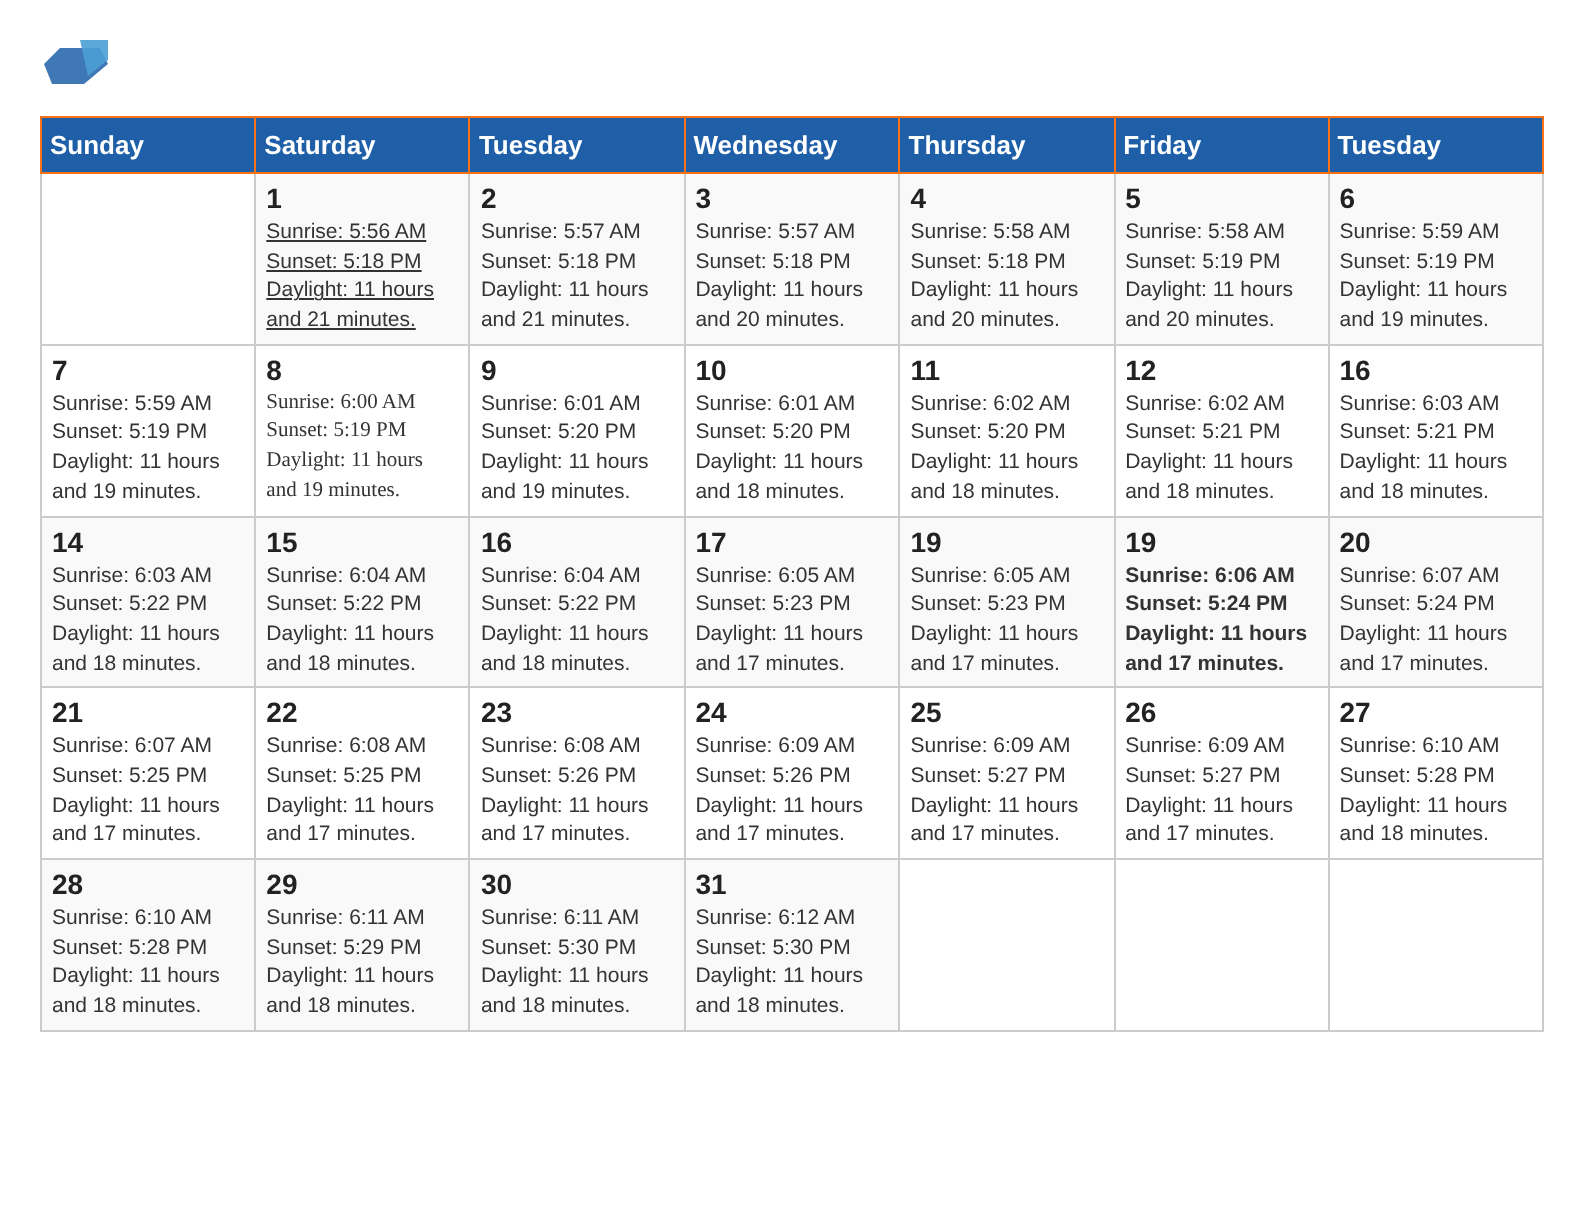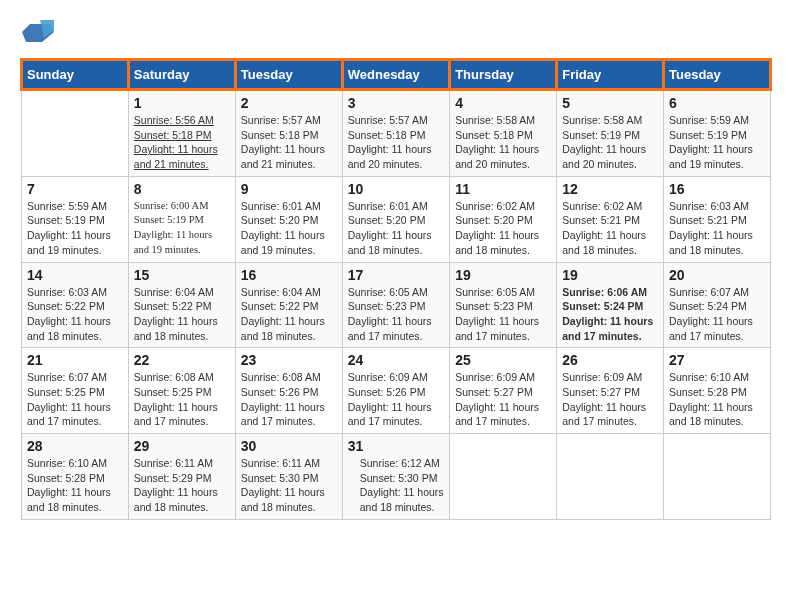--- a/index.html
+++ b/index.html
@@ -47,21 +47,21 @@
       border-collapse: collapse;
       font-size: 11px;
     }
     thead tr th {
       background: #1e5fa8;
       color: #fff;
       padding: 6px 4px;
       text-align: left;
       font-size: 13px;
       font-weight: bold;
-      border: 3px solid #f97316;
+      border: 1px solid #f97316;
     }
     tbody tr td {
       border: 1px solid #ccc;
       padding: 4px 5px;
       vertical-align: top;
       min-height: 80px;
       width: 108px;
     }
     tbody tr:nth-child(odd) td {
       background: #f9f9f9;
@@ -332,21 +332,21 @@
         </td>
         <td>
           <span class="day-number">30</span>
           <div class="day-info" style="white-space: pre-line;">Sunrise: 6:11 AM
 Sunset: 5:30 PM
 Daylight: 11 hours
 and 18 minutes.</div>
         </td>
         <td>
           <span class="day-number">31</span>
-          <div class="day-info" style="white-space: pre-line; margin-left: 12px;">Sunrise: 6:12 AM
+          <div class="day-info" style="white-space: pre-line;">Sunrise: 6:12 AM
 Sunset: 5:30 PM
 Daylight: 11 hours
 and 18 minutes.</div>
         </td>
         <td class="empty-cell"></td>
         <td class="empty-cell"></td>
         <td class="empty-cell"></td>
       </tr>
     </tbody>
 </table>

